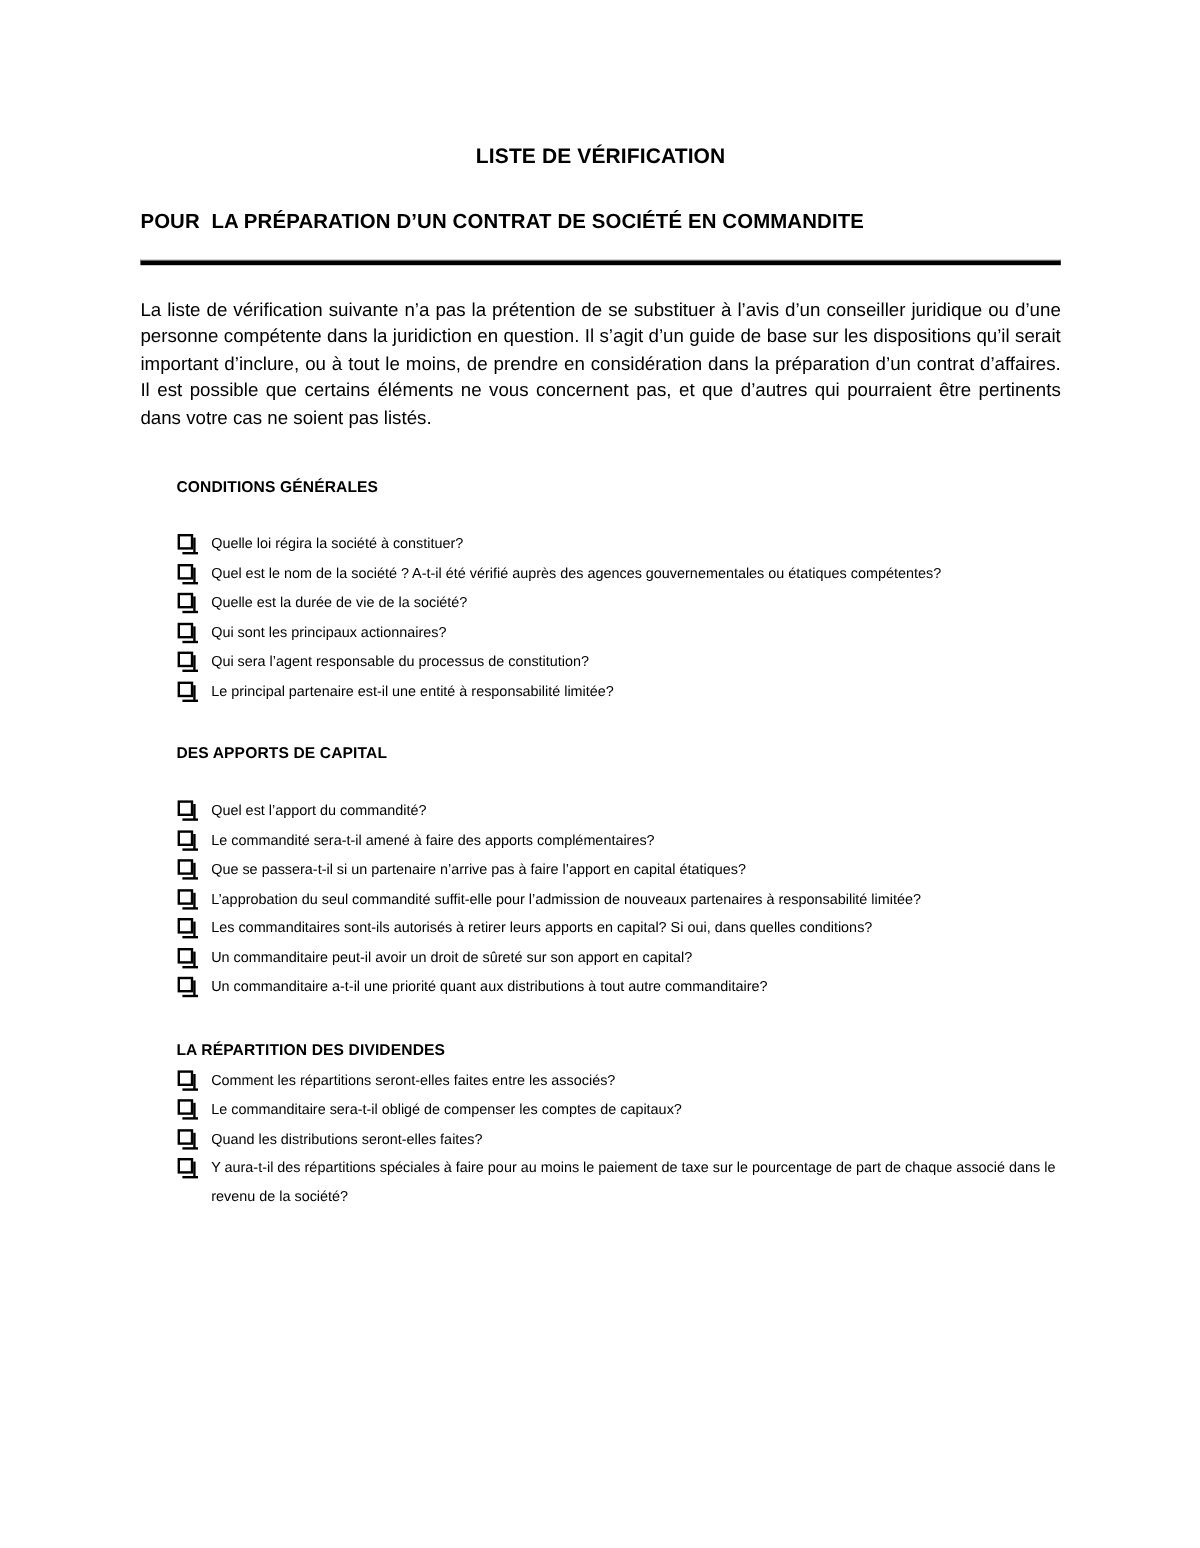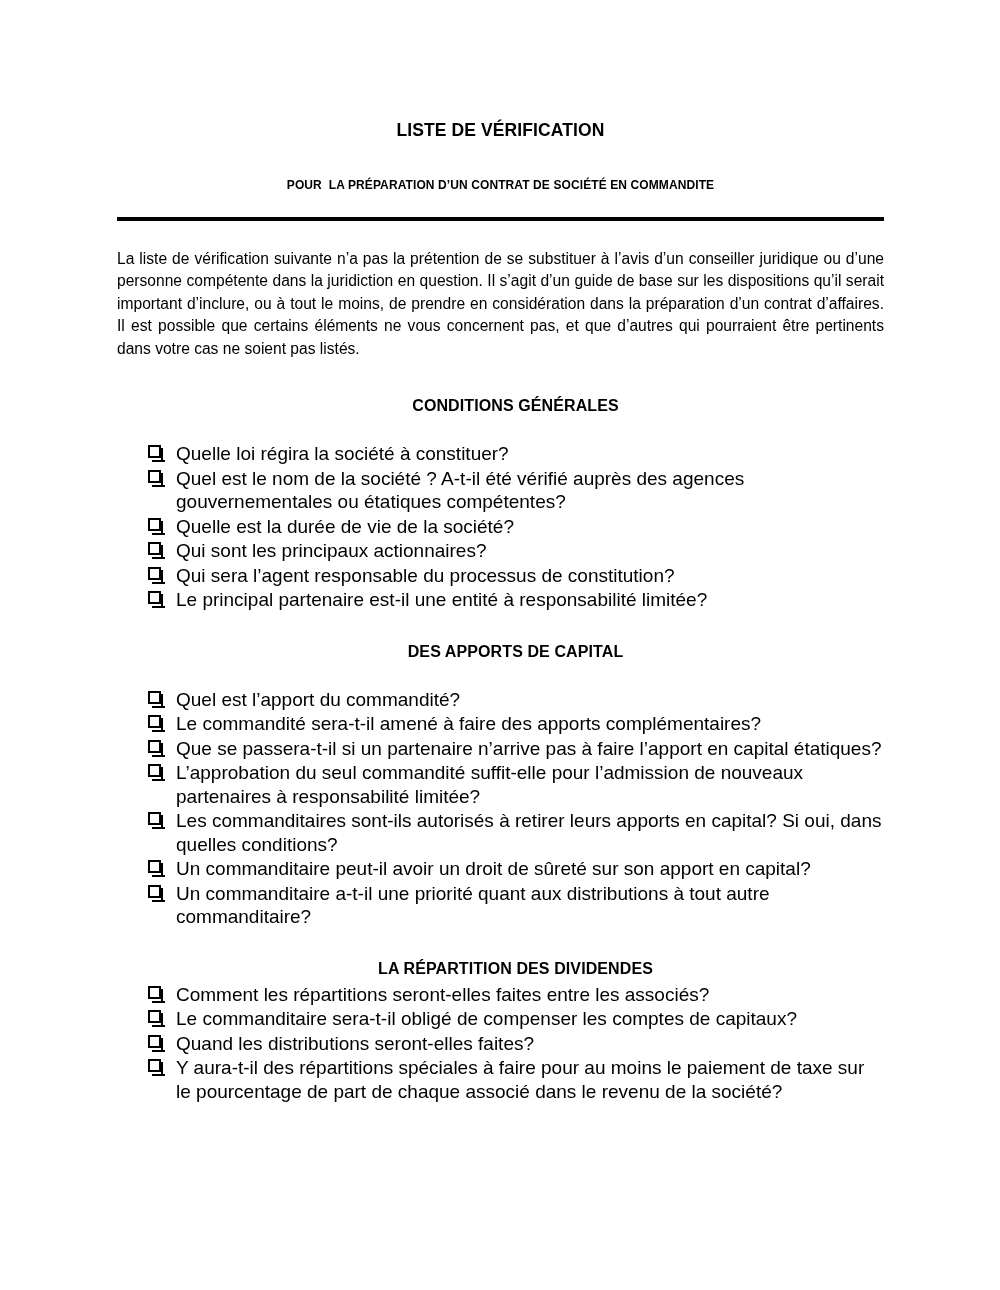--- a/index.html
+++ b/index.html
@@ -35,22 +35,22 @@
   }
   .doc-title {
     text-align: center;
     font-size: 17.5px;
     font-weight: bold;
     letter-spacing: 0.1px;
     line-height: 24px;
     margin: 0;
   }
   .doc-subtitle {
-    text-align: center;
-    font-size: 12px;
+    text-align: left;
+    font-size: 17px;
     font-weight: bold;
     letter-spacing: 0.1px;
     line-height: 24px;
     margin: 31px 0 0 0;
     white-space: pre;
   }
   .rule {
     position: absolute;
     left: 117px;
     top: 216px;
@@ -80,39 +80,38 @@
     left: 147px;
     top: 396px;
     width: 737px;
   }
   .section {
     margin: 0 0 30px 0;
   }
   .section:last-child { margin-bottom: 0; }
 
   .section-heading {
-    font-size: 16px;
+    font-size: 13px;
     font-weight: bold;
     line-height: 20px;
     letter-spacing: 0.1px;
     margin: 0;
-    text-align: center;
   }
   .section-gap-normal .list { margin-top: 26px; }
   .section-gap-tight  .list { margin-top: 4px; }
 
   .list {
     list-style: none;
     margin: 0;
     padding: 0;
   }
   .check-item {
     position: relative;
     padding-left: 29px;
-    font-size: 19px;
+    font-size: 12px;
     line-height: 23.5px;
     margin: 0 0 1px 0;
   }
   .checkbox {
     position: absolute;
     left: 1px;
     top: 3px;
     width: 13px;
     height: 13px;
     box-sizing: border-box;

